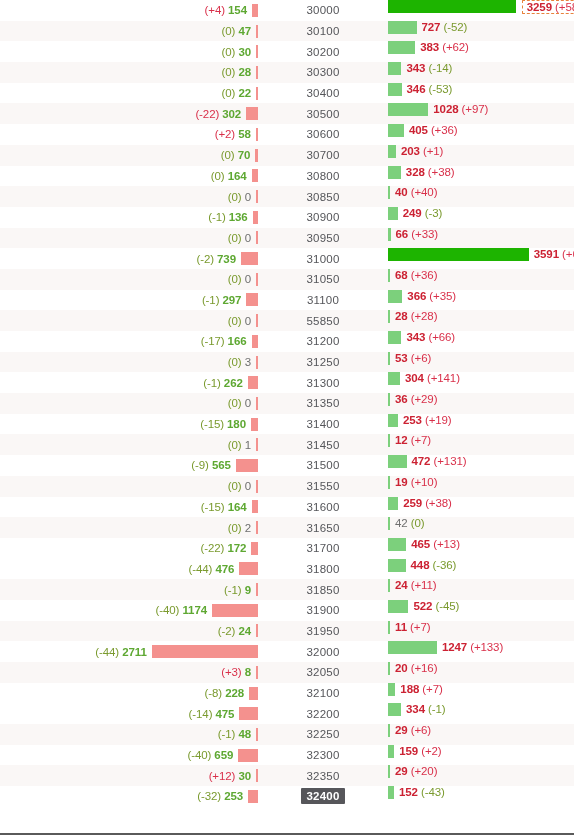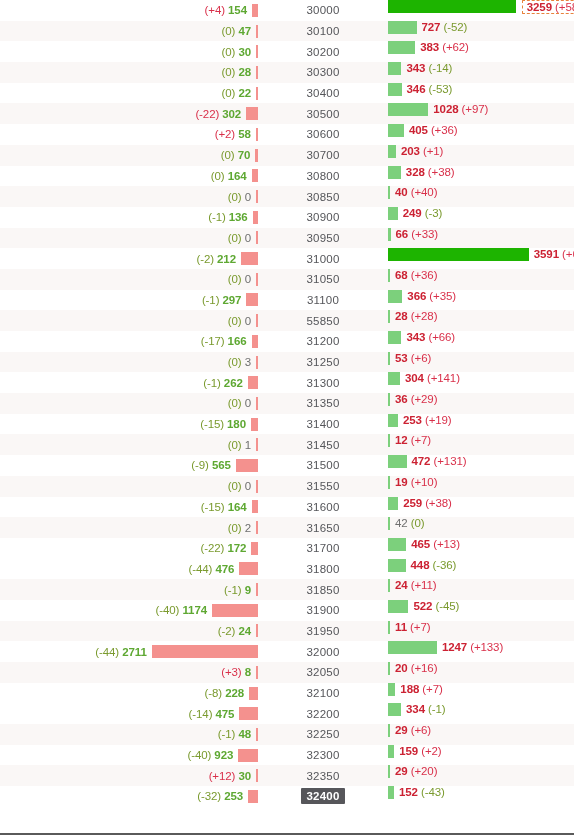--- a/index.html
+++ b/index.html
@@ -264,21 +264,21 @@
       <div class="strike-cell">
         <span class="strike-val">30950</span>
       </div>
       <div class="call-cell">
         <div class="call-bar" style="width: 2.59px;"></div>
         <span class="call-label"><span class="call-oi">66</span> <span class="call-chg up">(+33)</span></span>
       </div>
     </div>
     <div class="oi-row">
       <div class="put-cell">
-        <span class="put-label"><span class="put-chg">(-2)</span> <span class="put-oi">212</span></span>
+        <span class="put-label"><span class="put-chg">(-2)</span> <span class="put-oi">739</span></span>
         <div class="put-bar" style="width: 17.05px;"></div>
       </div>
       <div class="strike-cell">
         <span class="strike-val">31000</span>
       </div>
       <div class="call-cell">
         <div class="call-bar max" style="width: 140.77px;"></div>
         <span class="call-label"><span class="call-oi">3591</span> <span class="call-chg up">(+63)</span></span>
       </div>
     </div>
@@ -576,21 +576,21 @@
       <div class="strike-cell">
         <span class="strike-val">32250</span>
       </div>
       <div class="call-cell">
         <div class="call-bar" style="width: 2px;"></div>
         <span class="call-label"><span class="call-oi">29</span> <span class="call-chg up">(+6)</span></span>
       </div>
     </div>
     <div class="oi-row">
       <div class="put-cell">
-        <span class="put-label"><span class="put-chg">(-40)</span> <span class="put-oi">923</span></span>
+        <span class="put-label"><span class="put-chg">(-40)</span> <span class="put-oi">659</span></span>
         <div class="put-bar" style="width: 19.76px;"></div>
       </div>
       <div class="strike-cell">
         <span class="strike-val">32300</span>
       </div>
       <div class="call-cell">
         <div class="call-bar" style="width: 6.23px;"></div>
         <span class="call-label"><span class="call-oi">159</span> <span class="call-chg up">(+2)</span></span>
       </div>
     </div>

